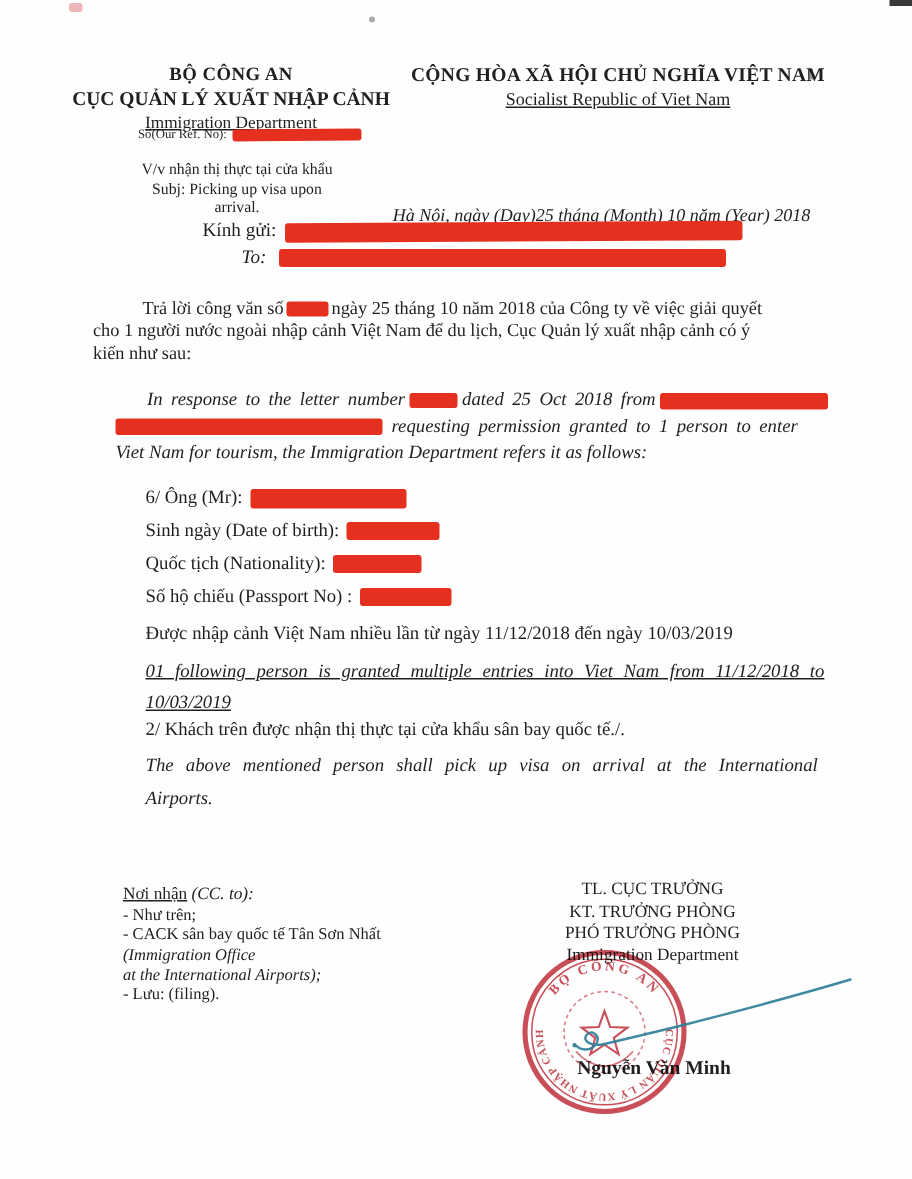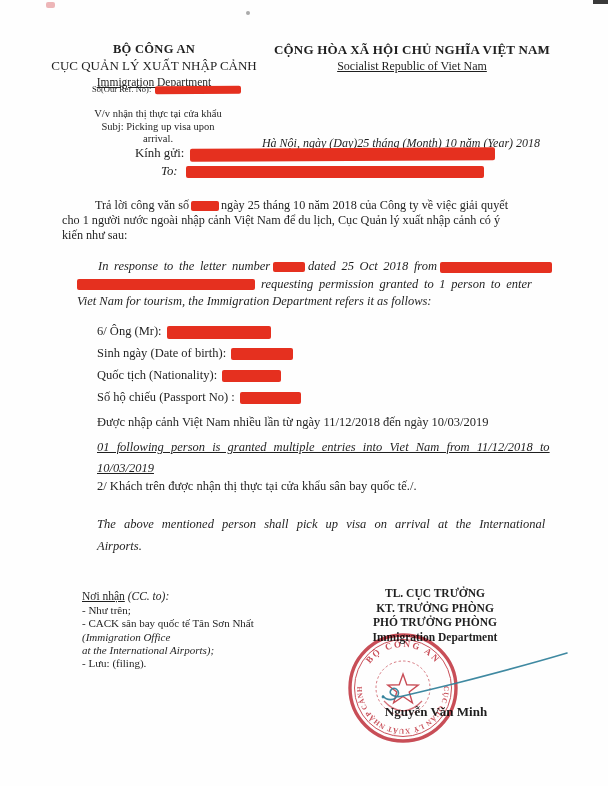--- a/index.html
+++ b/index.html
@@ -37,21 +37,21 @@
   .bar-p2c{width:178px;height:11px;margin-right:6px;}
   .bar-f{height:12px;margin-left:5px;}
   .bar-mr{width:104px;height:13px;}
   .bar-dob{width:62px;}
   .bar-nat{width:59px;}
   .bar-pass{width:61px;}
 
   
   .hdr-left{left:40px;top:42px;width:228px;}
   .hl1{font-size:12.5px;font-weight:bold;letter-spacing:.3px;}
-  .hl2{font-size:13px;font-weight:normal;margin-top:1px;}
+  .hl2{font-size:13px;font-weight:bold;margin-top:1px;}
   .hl3{font-size:11.5px;text-decoration:underline;margin-top:2px;}
   .ref-line{left:92px;top:84px;font-size:8.5px;white-space:nowrap;}
   .subject{left:88px;top:108px;width:140px;font-size:10.5px;line-height:12.5px;}
   .hdr-right{left:270px;top:42px;width:284px;}
   .hr1{font-size:13px;font-weight:bold;letter-spacing:.2px;white-space:nowrap;}
   .hr2{font-size:12px;text-decoration:underline;margin-top:1px;}
   .date-line{left:250px;top:92px;width:302px;font-size:12px;font-style:italic;text-align:center;white-space:nowrap;margin-top:44px;}
 
   
   .recipient{left:135px;top:146px;font-size:12.8px;}
@@ -62,27 +62,27 @@
   .p1-l1{text-indent:33px;}
   .p2{left:77px;top:258px;width:471px;font-size:12.5px;line-height:17.5px;font-style:italic;}
   .p2 .ws{word-spacing:2.5px;}
   .p2-l1{text-indent:21px;}
   .sec3{left:97px;top:325px;width:450px;font-size:12.5px;}
   .frow{height:13px;margin-bottom:9px;line-height:13px;white-space:nowrap;}
   .entry-vi{margin-top:11px;height:17px;white-space:nowrap;}
   .en-block{margin-top:5px;line-height:20.5px;font-style:italic;text-decoration:underline;}
   .en-block .ws{word-spacing:4px;}
   .pickup-vi{margin-top:1px;height:17px;white-space:nowrap;}
-  .en-block2{margin-top:18px;line-height:21.5px;font-style:italic;}
+  .en-block2{margin-top:4px;line-height:21.5px;font-style:italic;}
   .en-block2 .ws{word-spacing:5px;}
 
   
   .cc{left:82px;top:590px;font-size:11px;line-height:13.2px;}
   .cc-title{font-size:11.5px;margin-bottom:1px;}
-  .sig-block{left:352px;top:586px;width:166px;font-size:11.5px;font-weight:bold;line-height:14.5px;text-align:center;}
+  .sig-block{left:352px;top:586px;width:166px;font-size:11.5px;font-weight:normal;line-height:14.5px;text-align:center;}
   .sig-name{left:368px;top:704px;width:136px;text-align:center;font-weight:bold;font-size:13px;}
   .stamp-svg{left:346px;top:631px;mix-blend-mode:multiply;opacity:.88;}
   .sig-svg{left:375px;top:644px;}
 
   
   .speck-red{left:46px;top:2px;width:9px;height:6px;background:#d44a50;opacity:.4;border-radius:2px;}
   .speck-dot{left:246px;top:11px;width:4px;height:4px;background:#555;opacity:.5;border-radius:50%;}
   .sliver{left:593px;top:0;width:15px;height:4px;background:#3a3a3a;}
   .speck-left{left:539px;top:46px;width:3px;height:7px;background:#4a4a4a;opacity:.55;}
 </style>

